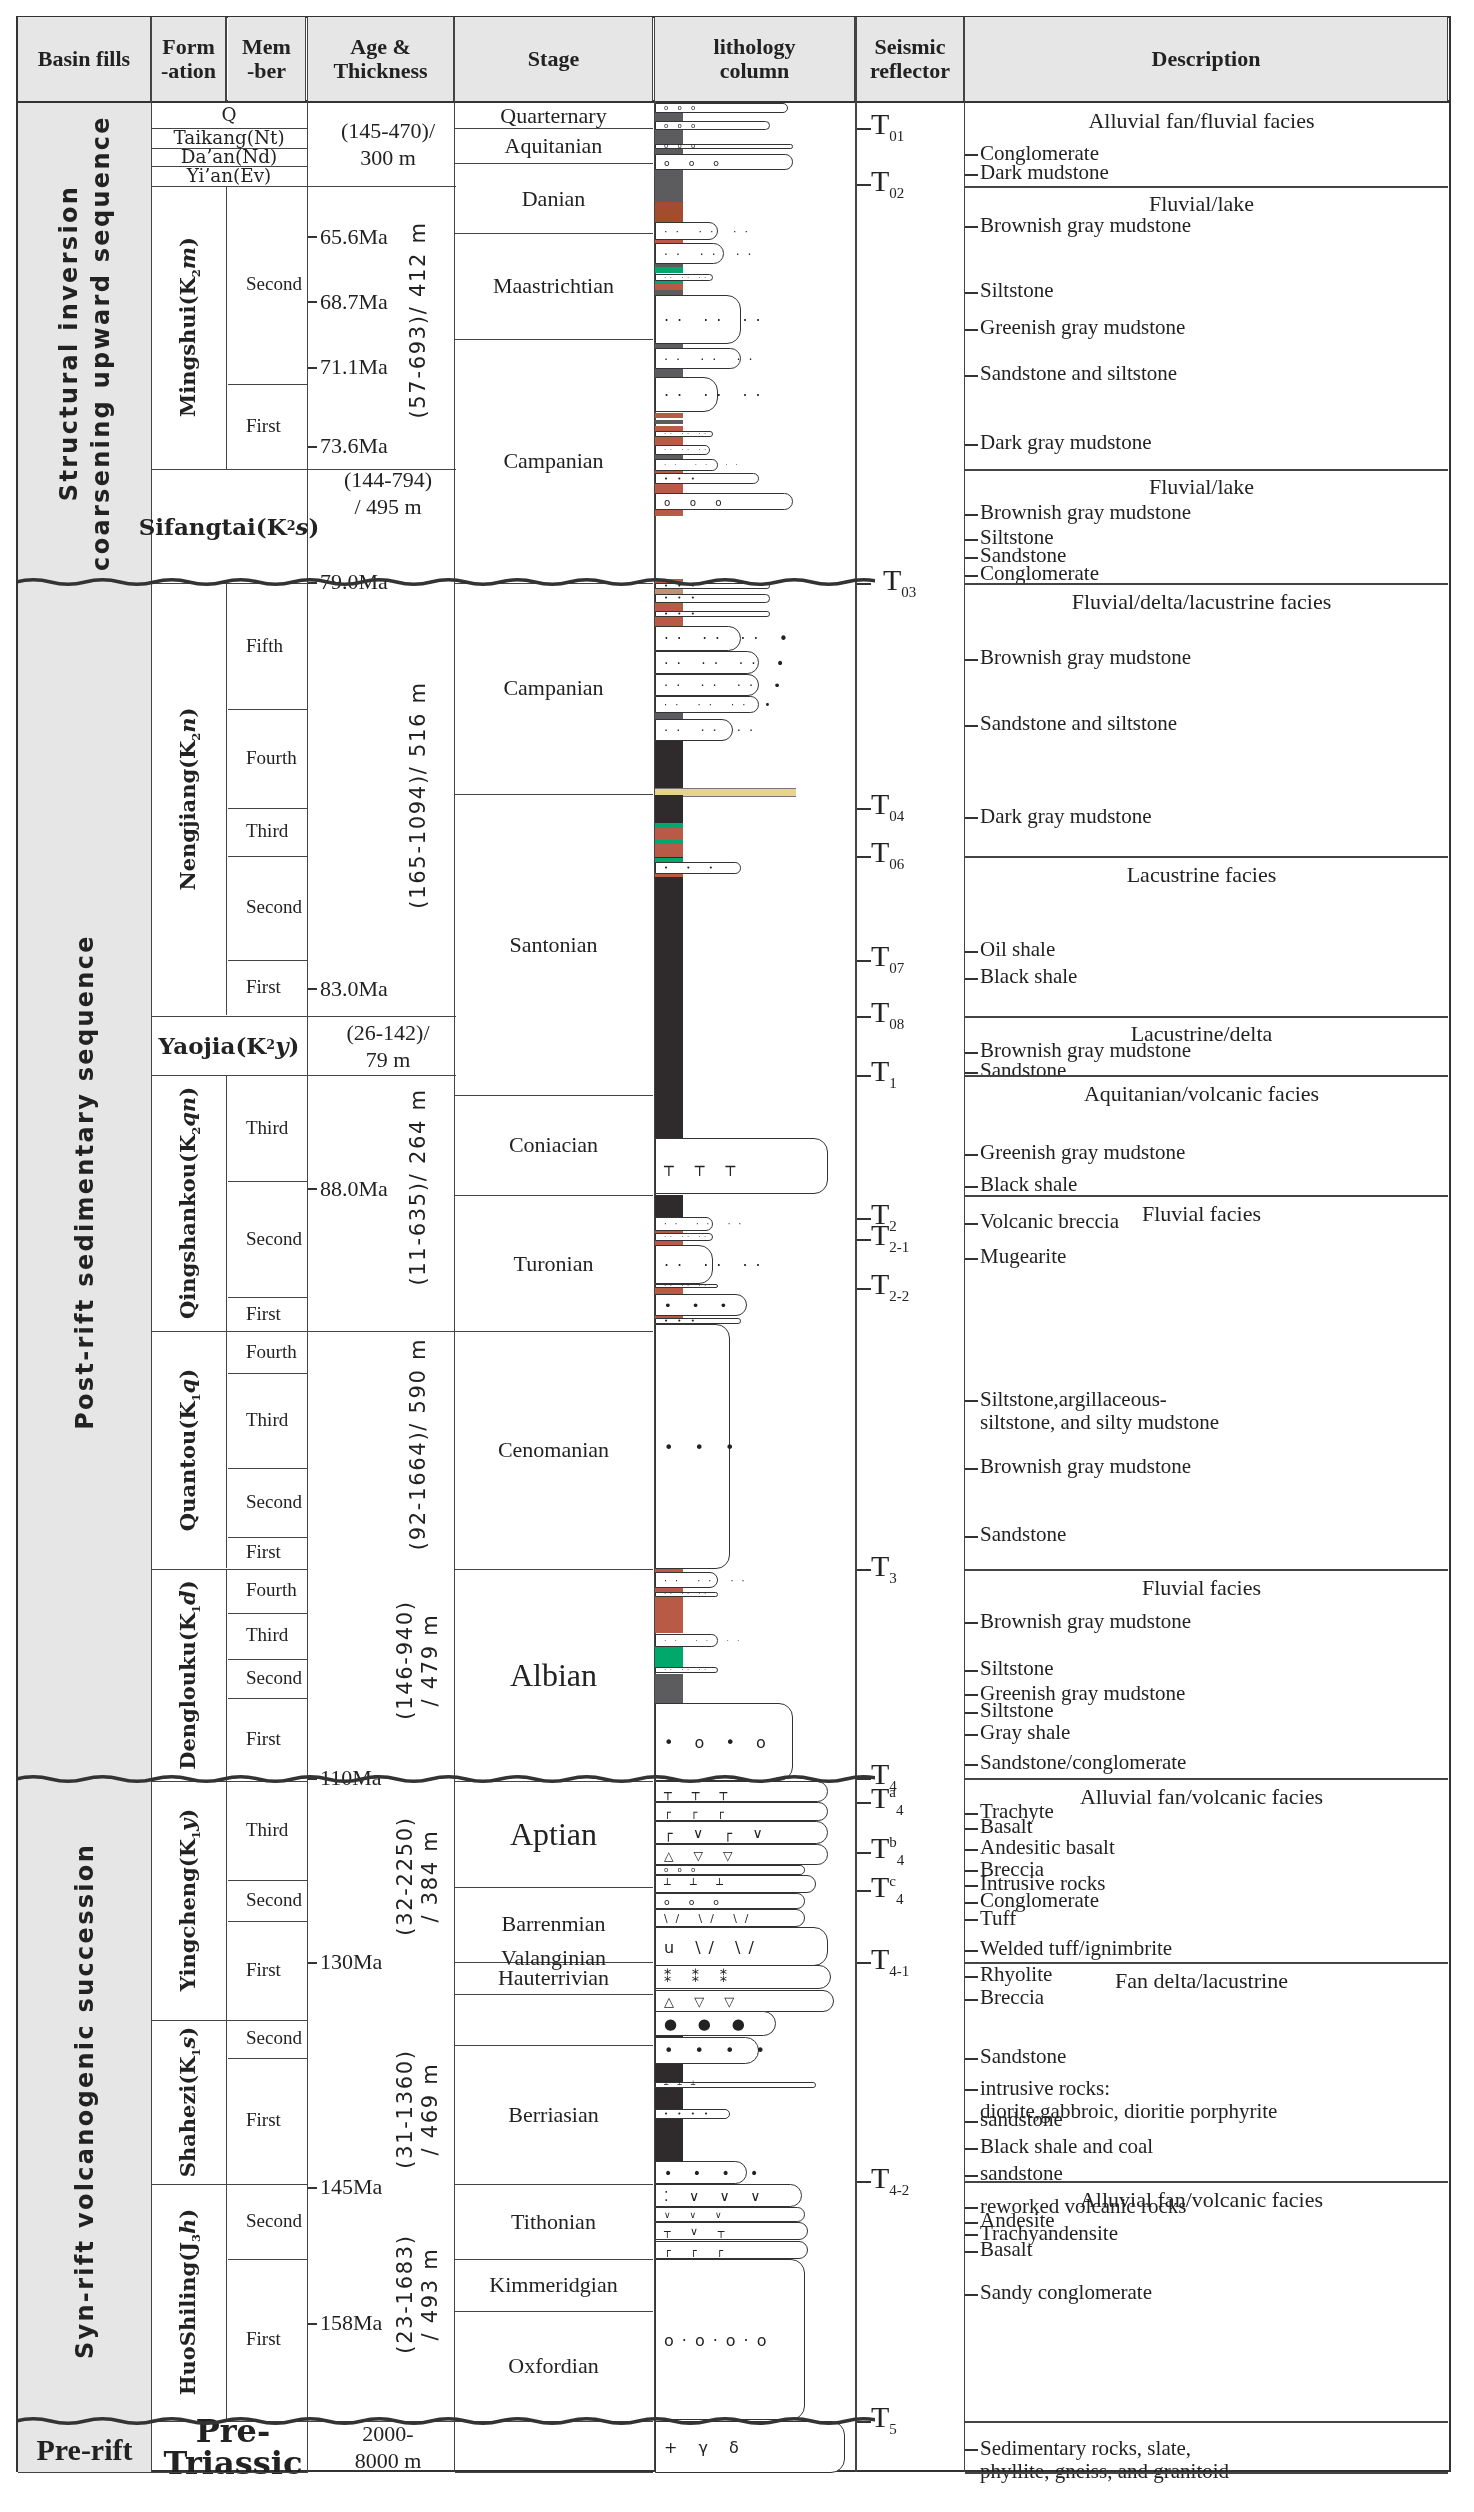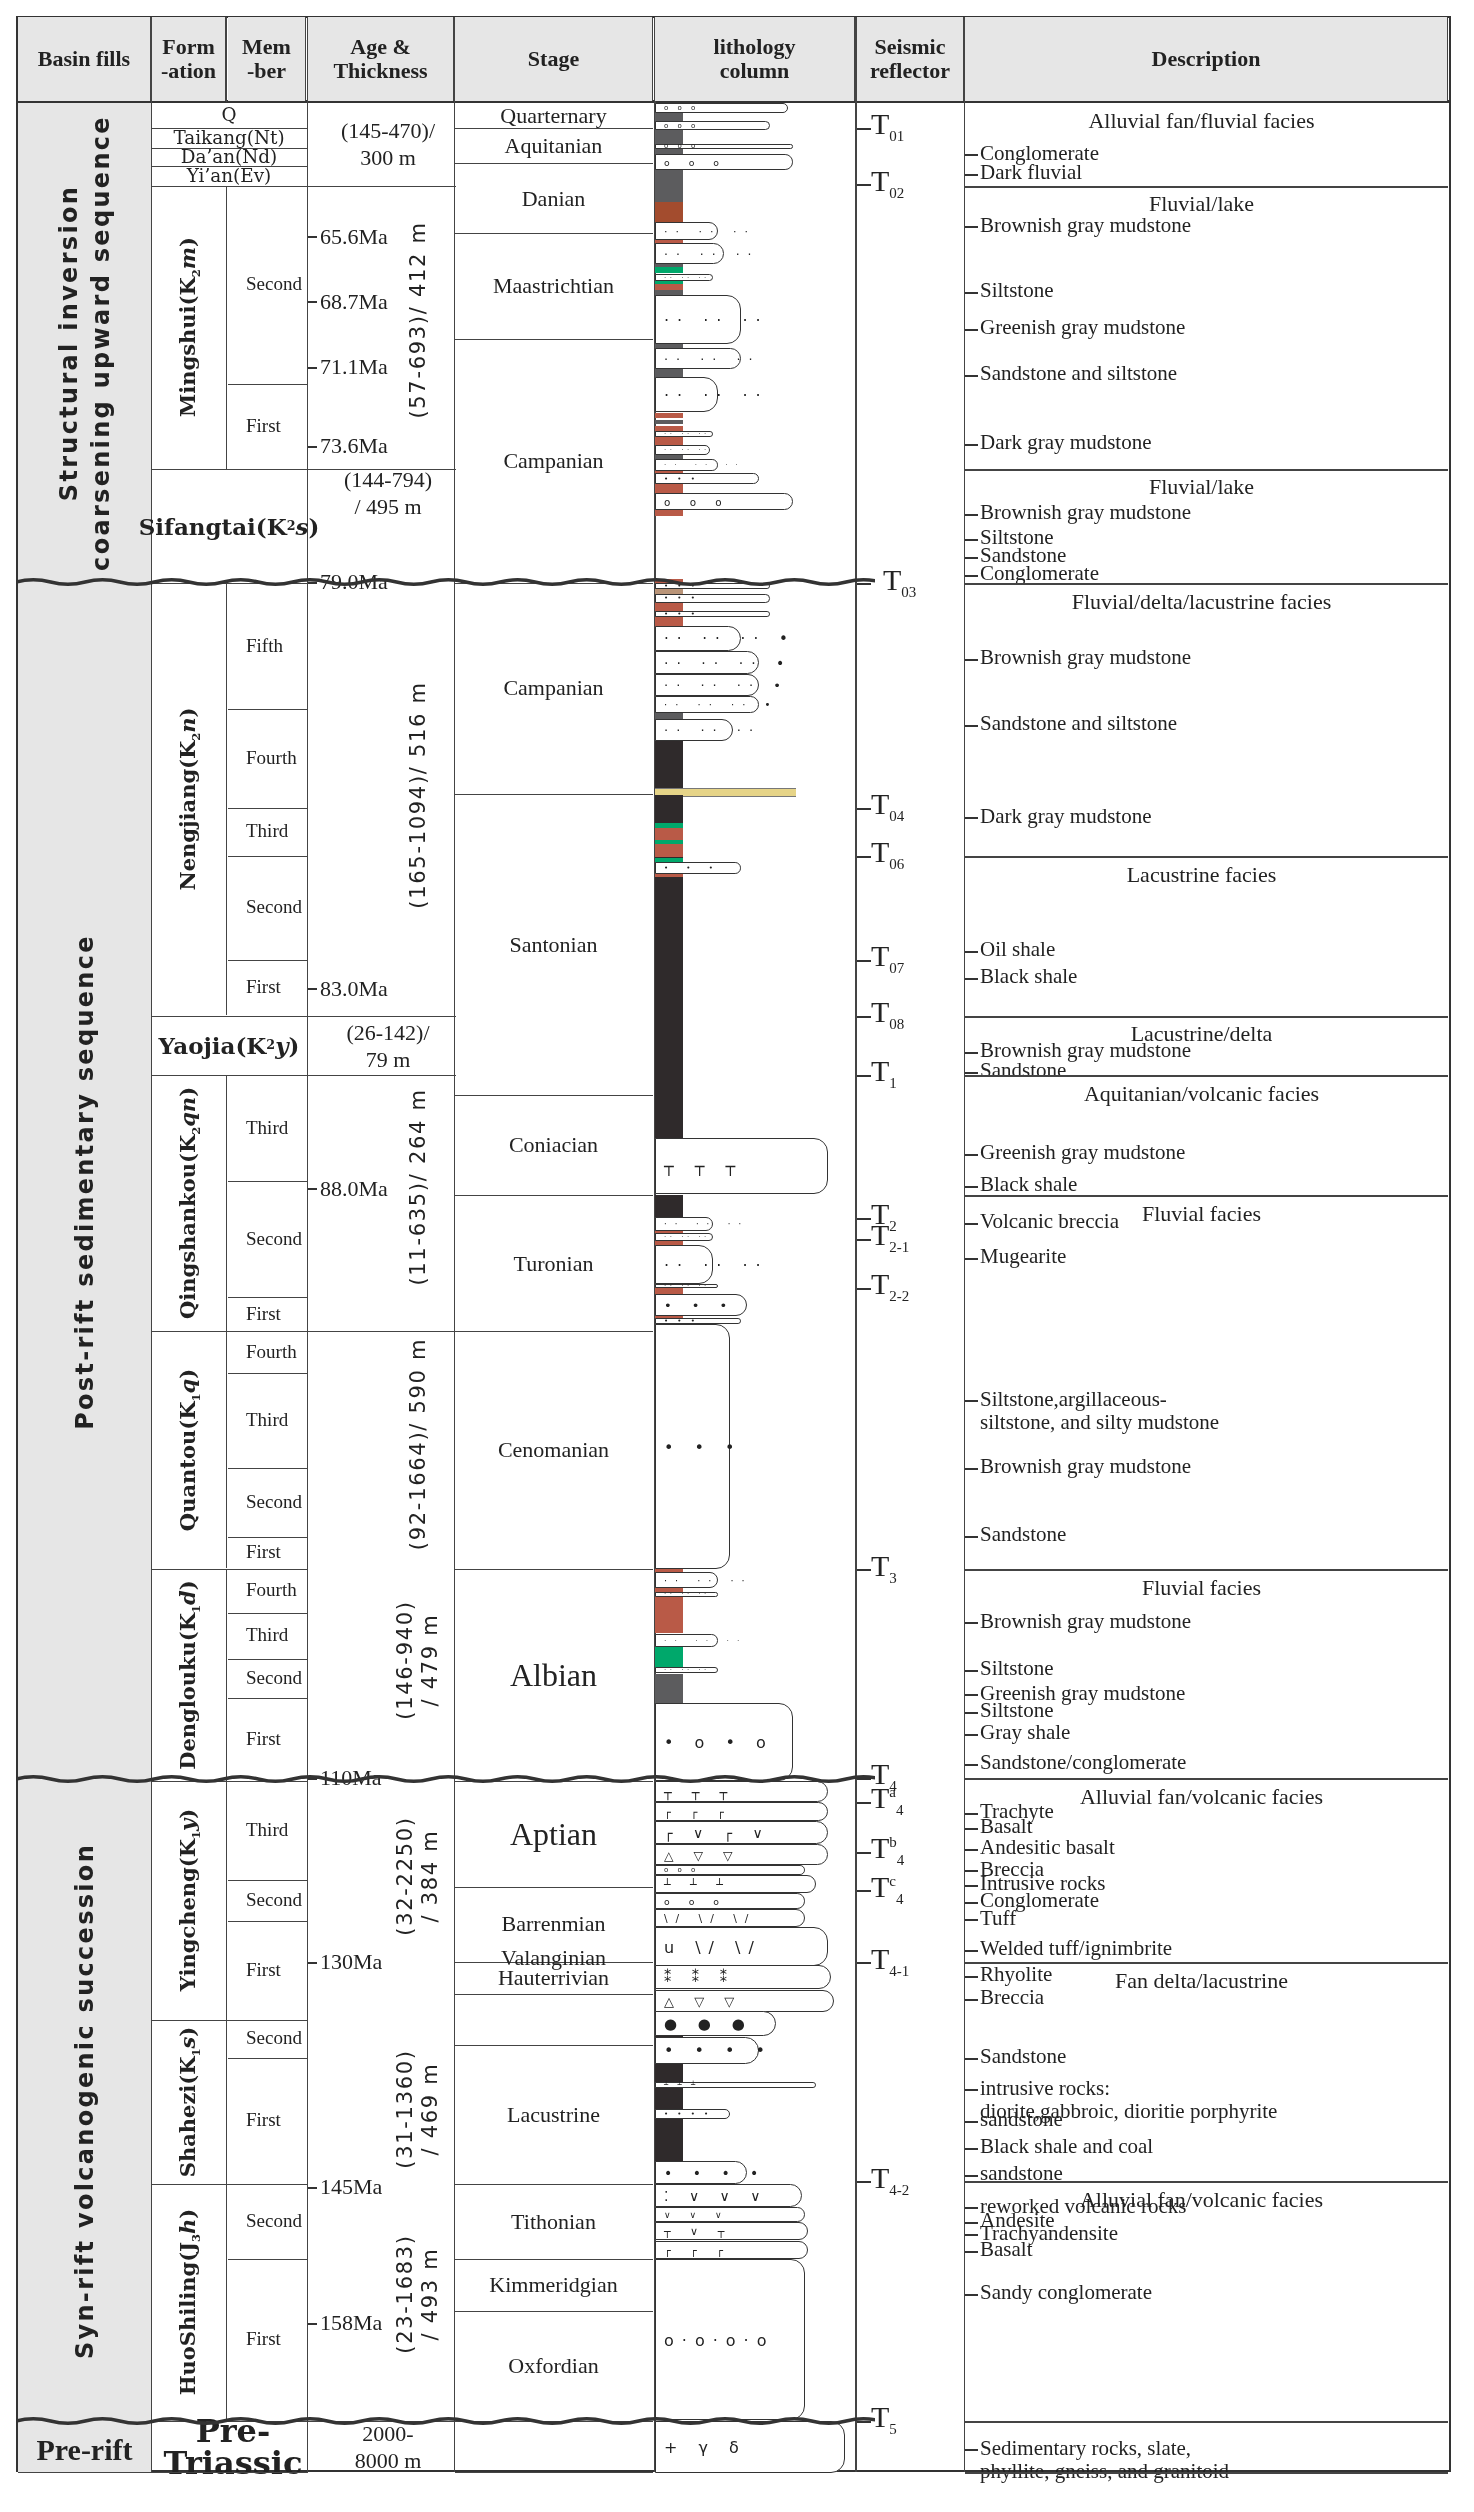--- a/index.html
+++ b/index.html
@@ -229,21 +229,21 @@
 <div class="stage stage-big" style="top: 1569px; height: 212px; display: flex; align-items: center; justify-content: center;">Albian</div>
 <div class="hline" style="left: 455px; width: 198px; top: 1781px;"></div>
 <div class="stage stage-big" style="top: 1781px; height: 107px; display: flex; align-items: center; justify-content: center;">Aptian</div>
 <div class="hline" style="left: 455px; width: 198px; top: 1887px;"></div>
 <div class="stage" style="top: 1887px; height: 74px; display: flex; align-items: center; justify-content: center;">Barrenmian</div>
 <div class="hline" style="left: 455px; width: 198px; top: 1962px;"></div>
 <div class="stage" style="top: 1962px; height: 32px; display: flex; align-items: center; justify-content: center;">Hauterrivian</div>
 <div class="hline" style="left: 455px; width: 198px; top: 1994px;"></div>
 <div class="stage" style="top: 1932px; height: 51px; display: flex; align-items: center; justify-content: center;">Valanginian</div>
 <div class="hline" style="left: 455px; width: 198px; top: 2045px;"></div>
-<div class="stage" style="top: 2045px; height: 139px; display: flex; align-items: center; justify-content: center;">Lacustrine</div>
+<div class="stage" style="top: 2045px; height: 139px; display: flex; align-items: center; justify-content: center;">Berriasian</div>
 <div class="hline" style="left: 455px; width: 198px; top: 2184px;"></div>
 <div class="stage" style="top: 2184px; height: 75px; display: flex; align-items: center; justify-content: center;">Tithonian</div>
 <div class="hline" style="left: 455px; width: 198px; top: 2259px;"></div>
 <div class="stage" style="top: 2259px; height: 52px; display: flex; align-items: center; justify-content: center;">Kimmeridgian</div>
 <div class="hline" style="left: 455px; width: 198px; top: 2311px;"></div>
 <div class="stage" style="top: 2311px; height: 110px; display: flex; align-items: center; justify-content: center;">Oxfordian</div>
 <div class="hline" style="left: 455px; width: 198px; top: 2421px;"></div>
 <div class="stage" style="top: 2421px; height: 52px; display: flex; align-items: center; justify-content: center;"></div>
 <div class="hline" style="left: 455px; width: 198px; top: 2472px;"></div>
 <div class="litho-bar" style="top: 113px; height: 8px; background: rgb(92, 92, 94);"></div>
@@ -505,21 +505,21 @@
 <div class="tick" style="left: 857px; width: 14px; top: 1962px;"></div>
 <div class="refl" style="left: 871px; top: 1942px;">T<sub style="font-size:15px">4-1</sub></div>
 <div class="tick" style="left: 857px; width: 14px; top: 2181px;"></div>
 <div class="refl" style="left: 871px; top: 2161px;">T<sub style="font-size:15px">4-2</sub></div>
 <div class="tick" style="left: 857px; width: 14px; top: 2421px;"></div>
 <div class="refl" style="left: 871px; top: 2400px;">T<sub style="font-size:15px">5</sub></div>
 <div class="desc-head" style="top: 108px;">Alluvial fan/fluvial facies</div>
 <div class="tick" style="left: 965px; width: 12.7px; top: 154px;"></div>
 <div class="desc" style="top: 142px; line-height: 23px;">Conglomerate</div>
 <div class="tick" style="left: 965px; width: 12.7px; top: 174px;"></div>
-<div class="desc" style="top: 161px; line-height: 23px;">Dark fluvial</div>
+<div class="desc" style="top: 161px; line-height: 23px;">Dark mudstone</div>
 <div class="hline" style="left: 965px; width: 483px; top: 186px; height: 1.7px;"></div>
 <div class="desc-head" style="top: 191px;">Fluvial/lake</div>
 <div class="tick" style="left: 965px; width: 12.7px; top: 226px;"></div>
 <div class="desc" style="top: 214px; line-height: 23px;">Brownish gray mudstone</div>
 <div class="tick" style="left: 965px; width: 12.7px; top: 292px;"></div>
 <div class="desc" style="top: 279px; line-height: 23px;">Siltstone</div>
 <div class="tick" style="left: 965px; width: 12.7px; top: 329px;"></div>
 <div class="desc" style="top: 316px; line-height: 23px;">Greenish gray mudstone</div>
 <div class="tick" style="left: 965px; width: 12.7px; top: 375px;"></div>
 <div class="desc" style="top: 362px; line-height: 23px;">Sandstone and siltstone</div>

